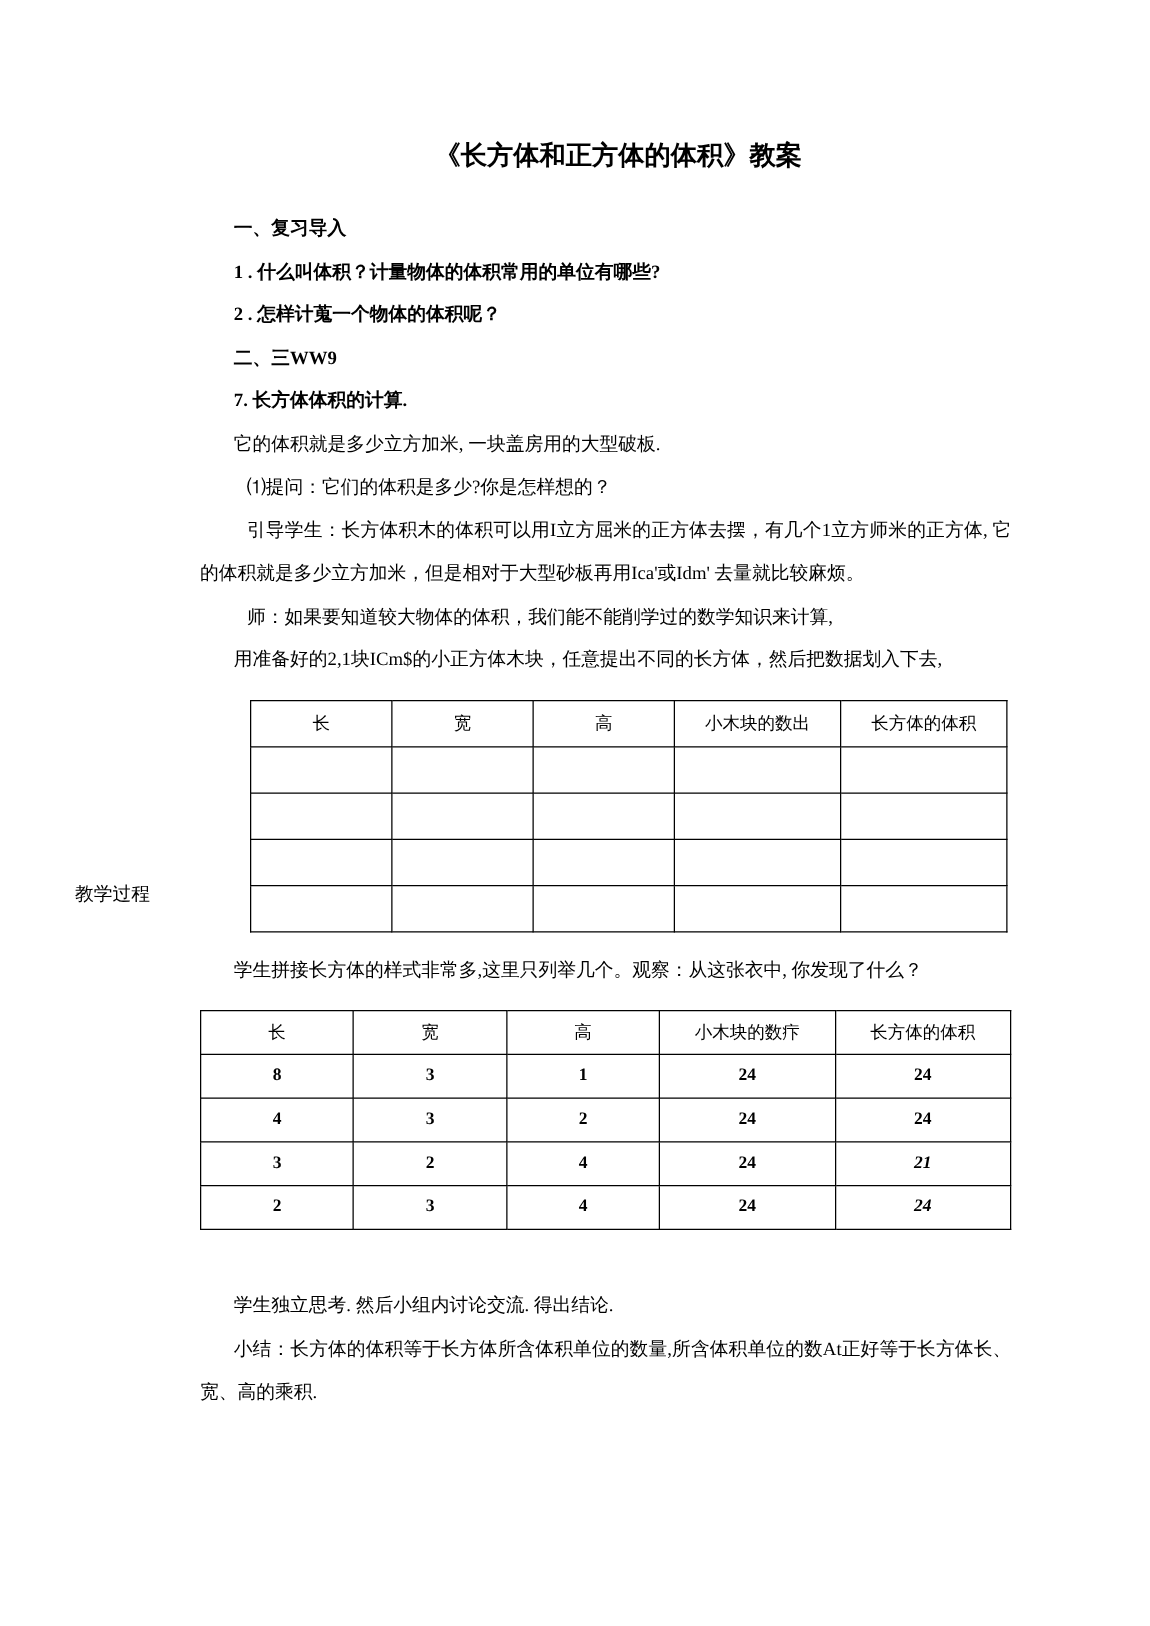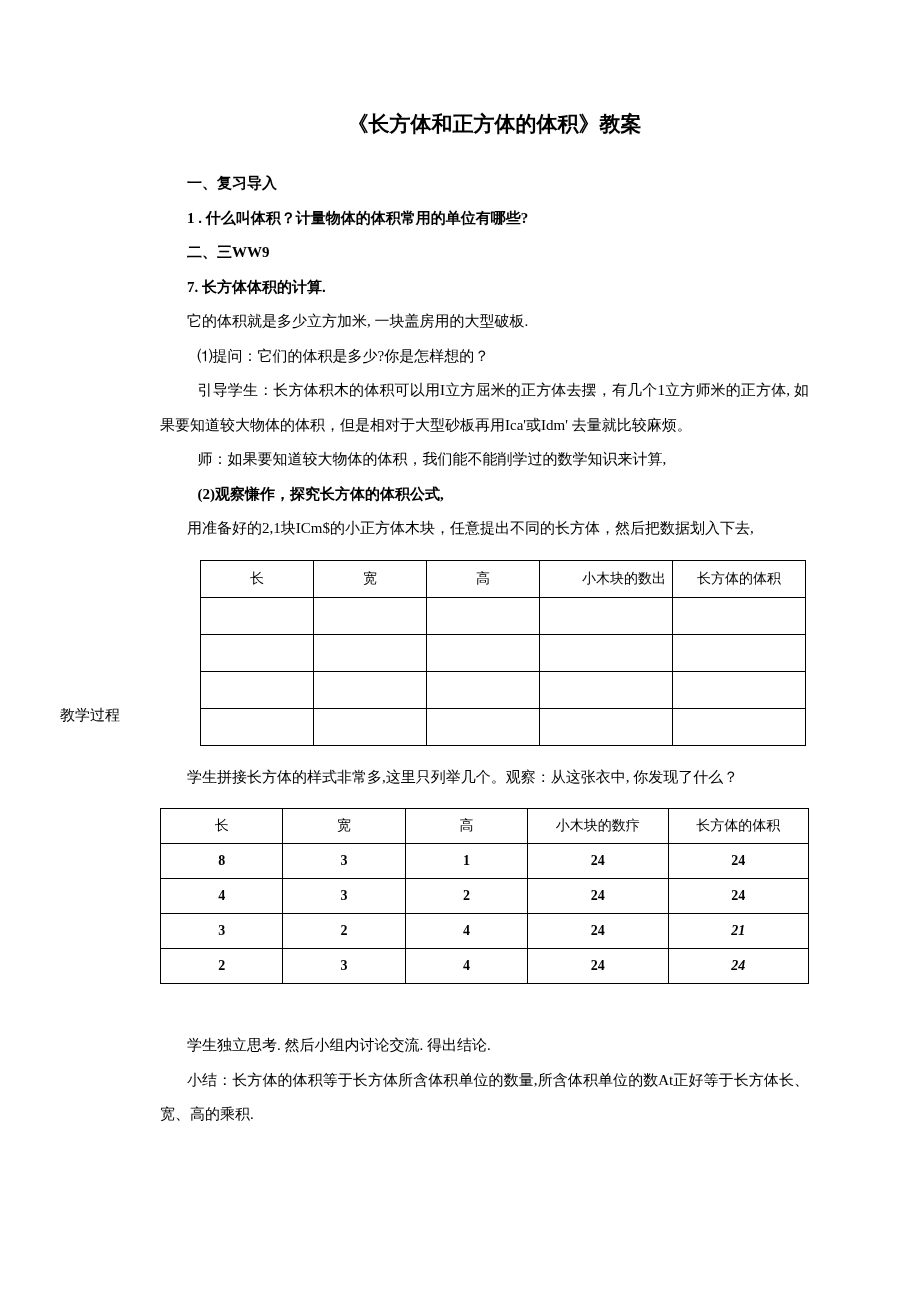--- a/index.html
+++ b/index.html
@@ -54,21 +54,21 @@
       border:1px solid #000;
       text-align:center;
       vertical-align:middle;
       font-size:14px;
       padding:4px 6px;
     }
     .tbl1 td{height:28px;}
     .tbl1 td:nth-child(1){width:100px;}
     .tbl1 td:nth-child(2){width:100px;}
     .tbl1 td:nth-child(3){width:100px;}
-    .tbl1 td:nth-child(4){width:120px;text-align:right;}
+    .tbl1 td:nth-child(4){width:120px;}
     .tbl1 td:nth-child(5){width:120px;}
     .tbl2{margin-left:0;}
     .tbl2 td{height:26px;font-weight:bold;}
     .tbl2 tr:first-child td{font-weight:normal;}
     .tbl2 td:nth-child(1){width:120px;}
     .tbl2 td:nth-child(2){width:120px;}
     .tbl2 td:nth-child(3){width:120px;}
     .tbl2 td:nth-child(4){width:140px;}
     .tbl2 td:nth-child(5){width:140px;}
     .italic{font-style:italic;}
@@ -81,29 +81,29 @@
   <div class="title">《长方体和正方体的体积》教案</div>
 
   <div class="layout-row">
 
     <div class="side-label">教学过程</div>
 
     <div class="body-col">
 
       <p class="para indent1 bold">一、复习导入</p>
       <p class="para indent1 bold">1 . 什么叫体积？计量物体的体积常用的单位有哪些?</p>
+      <p class="para indent1 bold">2 . 怎样计蒐一个物体的体积呢？</p>
 
       <p class="para indent1"><span style="font-weight:bold;">二、三WW9</span></p>
 
       <p class="para indent1"><span class="bold">7. 长方体体积的计算.</span></p>
       <p class="para indent1">它的体积就是多少立方加米, 一块盖房用的大型破板.</p>
       <p class="para indent2">⑴提问：它们的体积是多少?你是怎样想的？</p>
-      <p class="para indent2">引导学生：长方体积木的体积可以用I立方屈米的正方体去摆，有几个1立方师米的正方体, 如果要知道较大物体的体积，但是相对于大型砂板再用Ica'或Idm' 去量就比较麻烦。</p>
+      <p class="para indent2">引导学生：长方体积木的体积可以用I立方屈米的正方体去摆，有几个1立方师米的正方体, 它的体积就是多少立方加米，但是相对于大型砂板再用Ica'或Idm' 去量就比较麻烦。</p>
       <p class="para indent2">师：如果要知道较大物体的体积，我们能不能削学过的数学知识来计算,</p>
-      <p class="para indent2"><span class="bold">(2)观察慊作，探究长方体的体积公式,</span></p>
       <p class="para indent1">用准备好的2,1块ICm$的小正方体木块，任意提出不同的长方体，然后把数据划入下去,</p>
 
       <table class="tbl1">
         <tbody>
             <tr>
           <td>长</td>
           <td>宽</td>
           <td>高</td>
           <td>小木块的数出</td>
           <td>长方体的体积</td>

